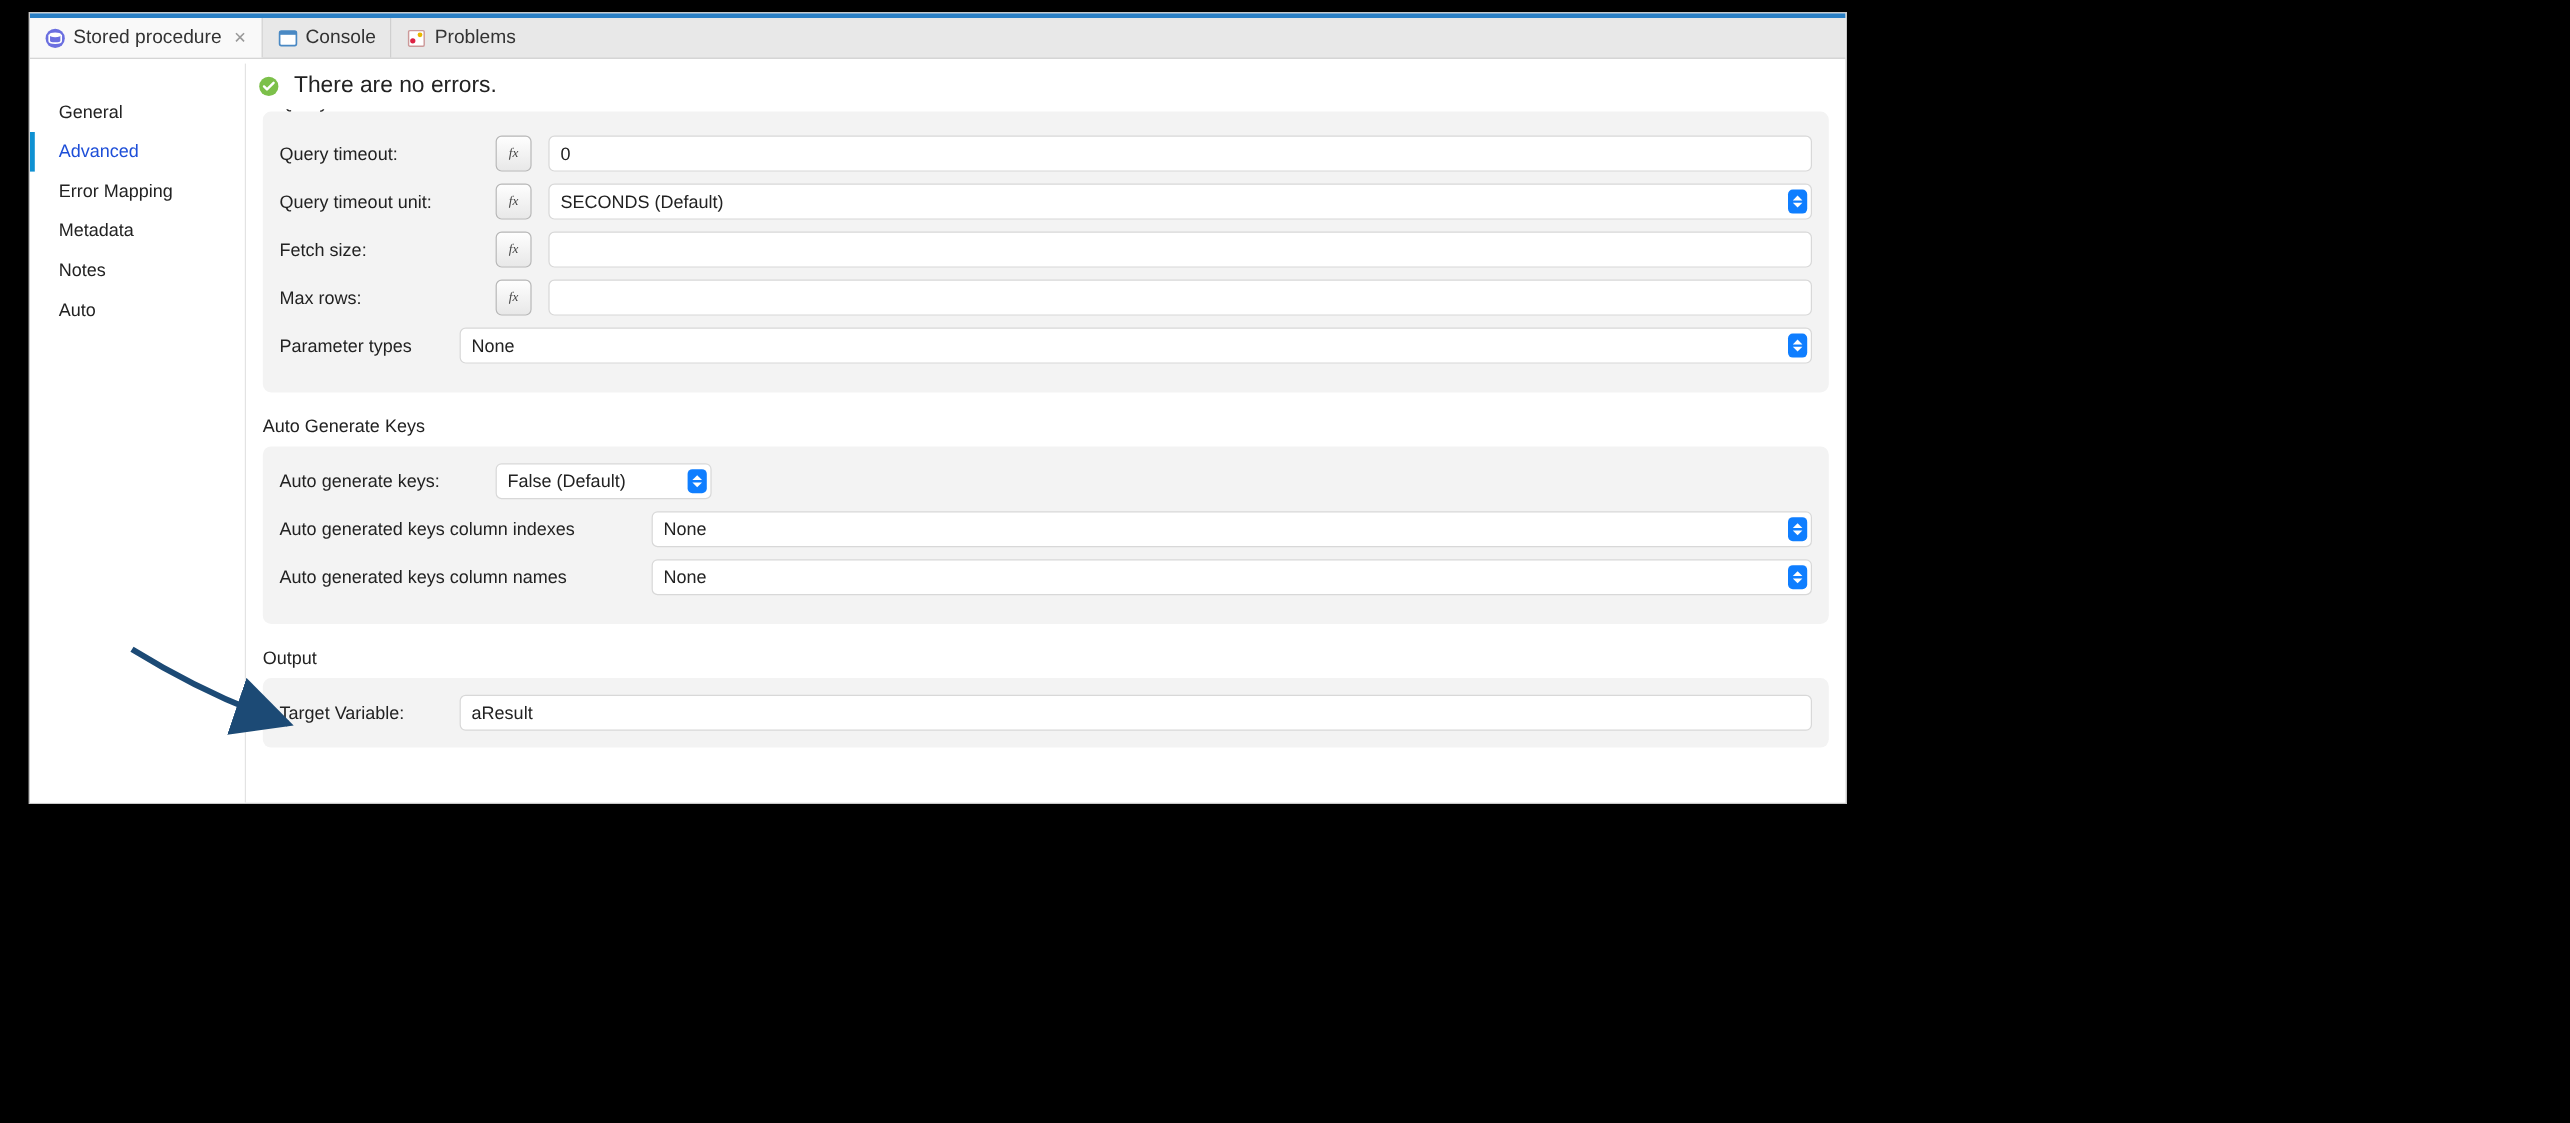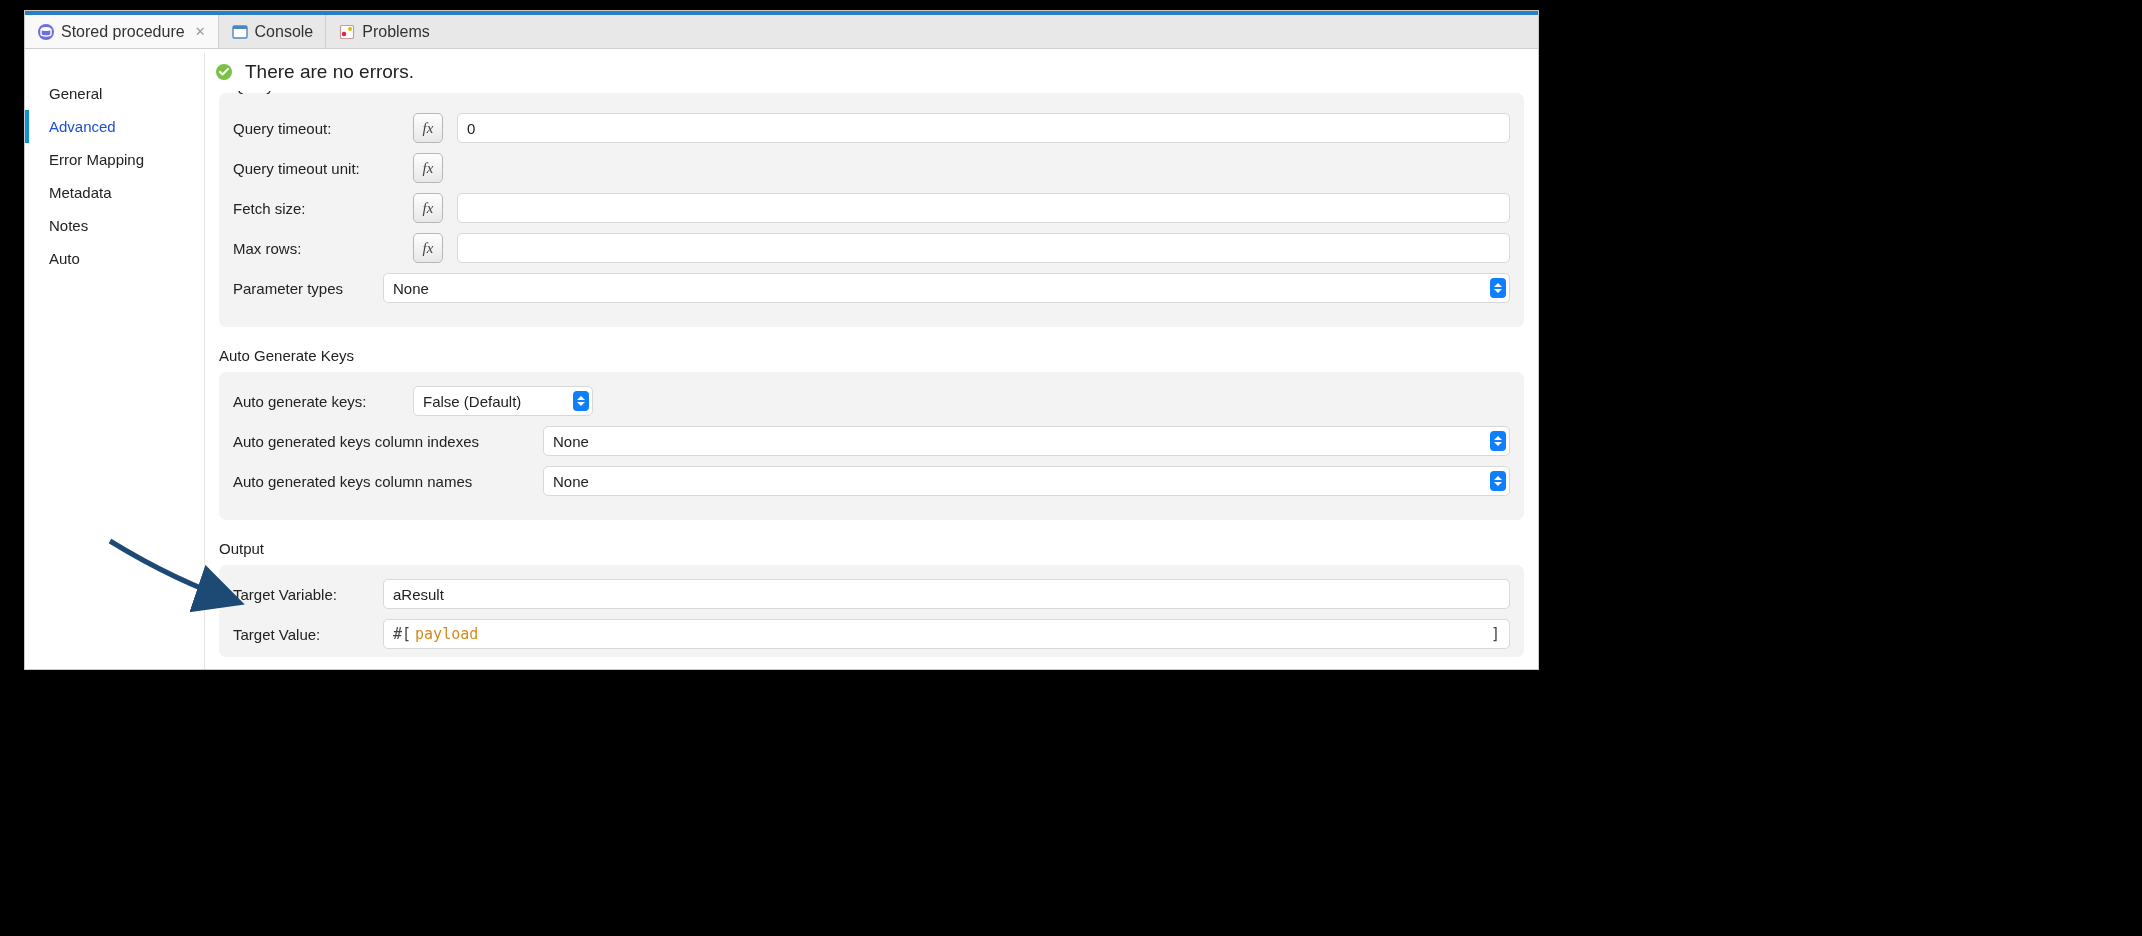--- a/index.html
+++ b/index.html
@@ -112,21 +112,21 @@
       height: 30px;
       border: 1px solid #b8b8b8;
       background: linear-gradient(#fefefe, #e8e8e8);
       border-radius: 5px;
       display: inline-flex;
       align-items: center;
       justify-content: center;
       margin-right: 14px;
       font-family: Georgia, serif;
       font-style: italic;
-      font-size: 15px;
+      font-size: 11px;
       color: #444;
       cursor: pointer;
       flex-shrink: 0;
     }
     .tinput, .tsel {
       flex: 1;
       height: 30px;
       border: 1px solid #d8d8d8;
       border-radius: 5px;
       padding: 0 9px;
@@ -269,20 +269,24 @@
 
           <div class="srow">
             <span class="lbl">Query timeout:</span>
             <span class="fx-btn">fx</span>
             <input class="tinput" value="0" style="">
           </div>
 
           <div class="srow">
             <span class="lbl">Query timeout unit:</span>
             <span class="fx-btn">fx</span>
+            <div class="tsel">
+              <span>SECONDS (Default)</span>
+              <span class="sel-arrows"></span>
+            </div>
           </div>
 
           <div class="srow">
             <span class="lbl">Fetch size:</span>
             <span class="fx-btn">fx</span>
             <input class="tinput" value="" style="">
           </div>
 
           <div class="srow">
             <span class="lbl">Max rows:</span>
@@ -322,30 +326,20 @@
               <span class="sel-arrows"></span>
             </div>
           </div>
         </div>
 
         <div class="section-label">Output</div>
         <div class="section" style="padding-bottom:4px;">
           <div class="srow">
             <span class="lbl narrow">Target Variable:</span>
             <input class="tinput" value="aResult" style="">
-          </div>
-          <div class="srow" style="margin-bottom:4px;">
-            <span class="lbl narrow">Target Value:</span>
-            <div class="expr-input">
-              <span class="expr-left">
-                <span class="expr-bracket-open">#[ </span>
-                <span class="expr-token">payload</span>
-              </span>
-              <span class="expr-bracket-close">]</span>
-            </div>
           </div>
         </div>
 
       </div>
     </div>
   </div>
 
   <svg class="annotation-arrow" width="180" height="120" viewBox="0 0 180 120">
     <defs>
       <marker id="ah" markerWidth="12" markerHeight="12" refX="9" refY="5" orient="auto">

